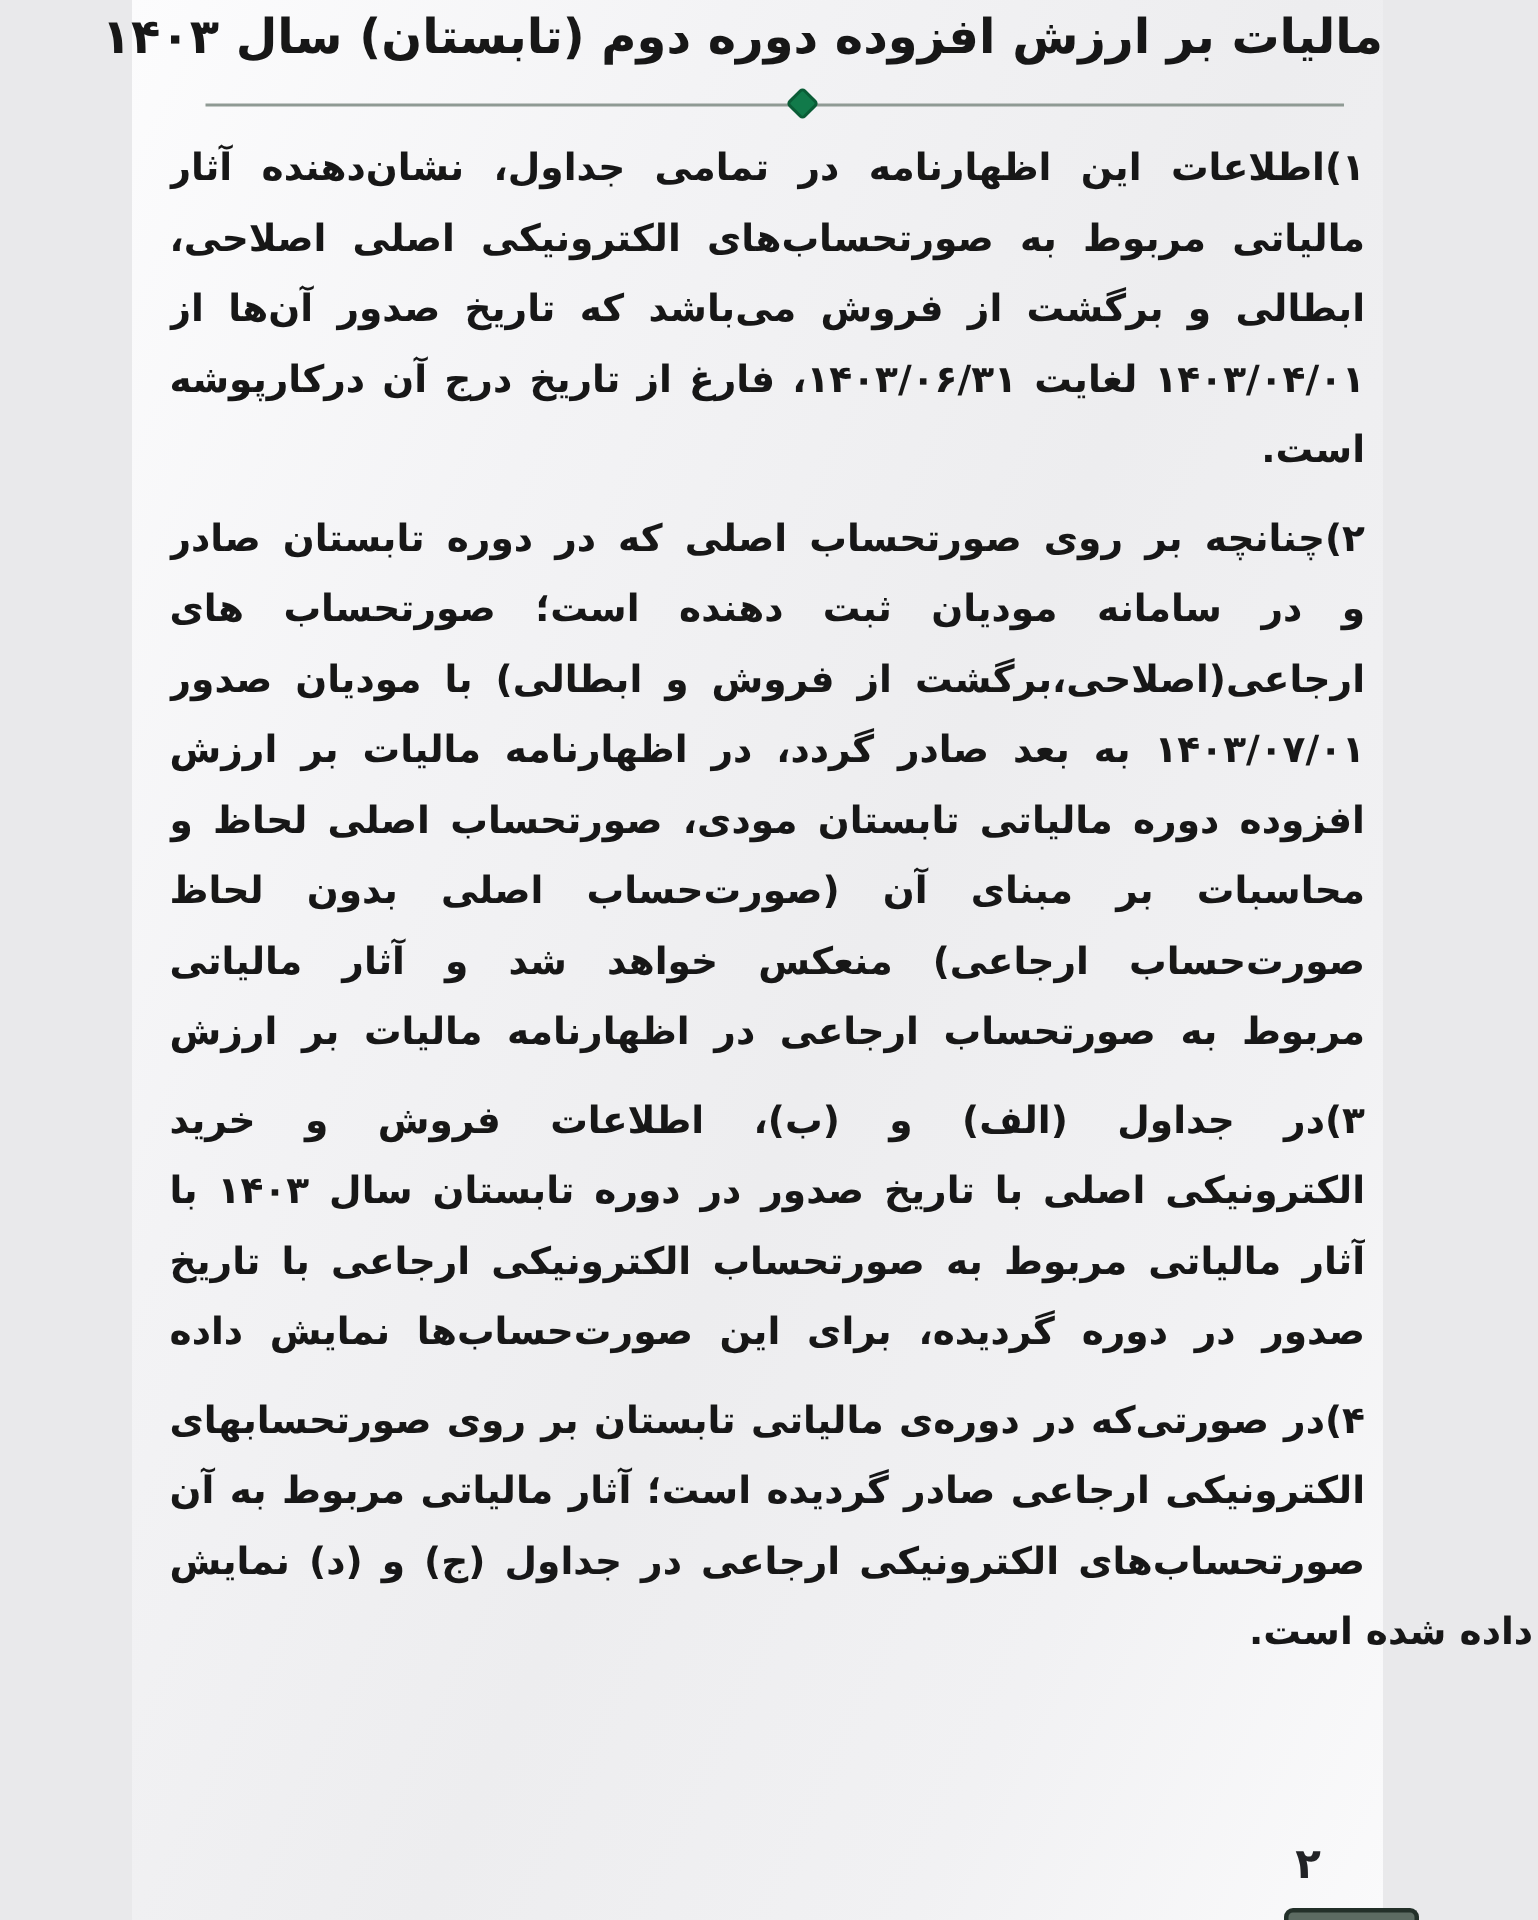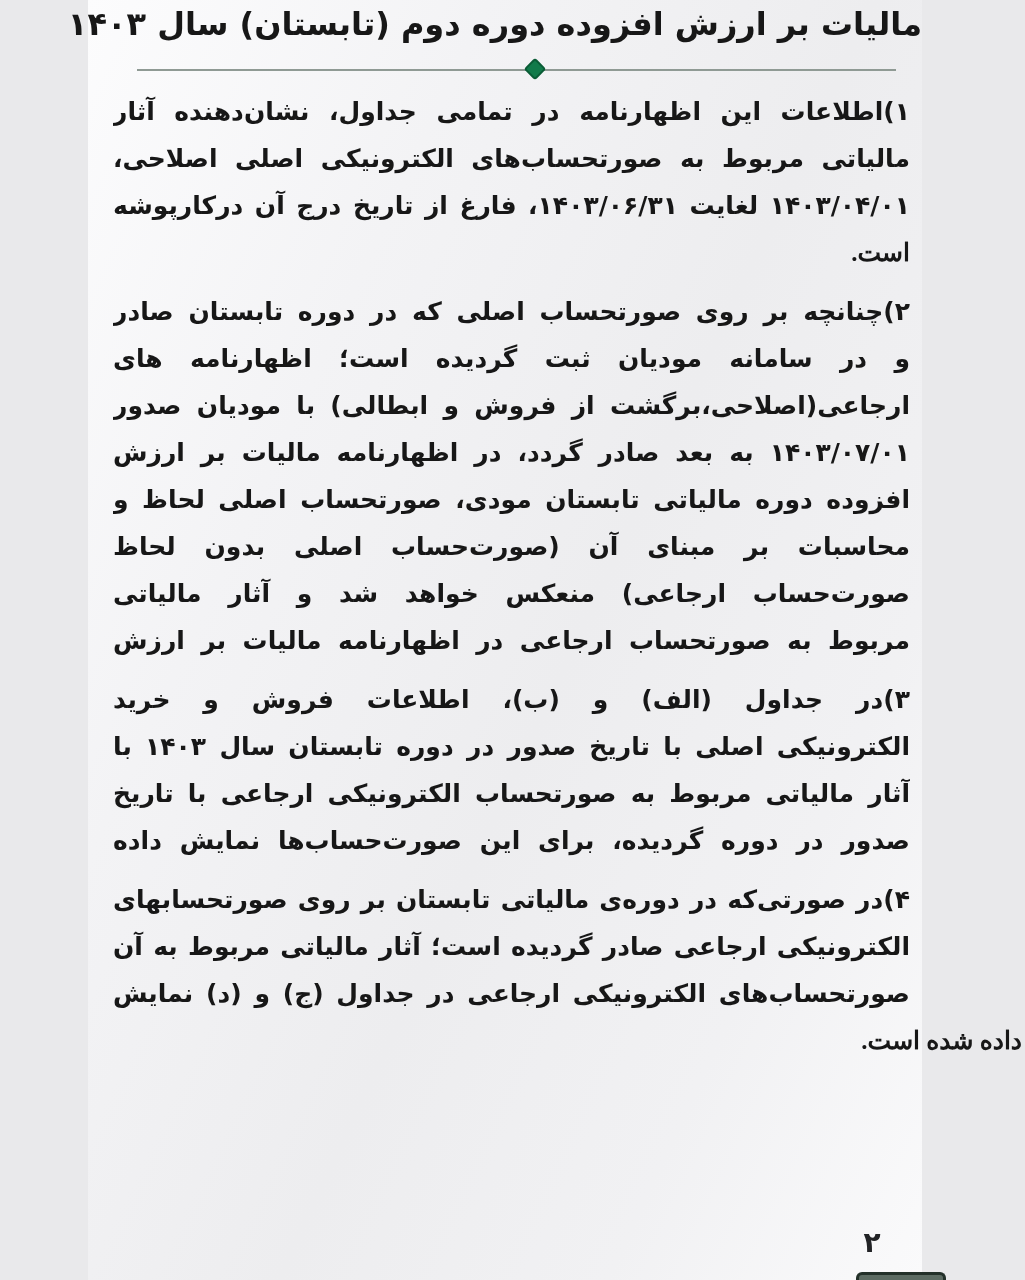--- a/index.html
+++ b/index.html
@@ -63,21 +63,20 @@
   .para{margin-bottom:12px;}
   .line{
     height:47px;
     line-height:47px;
     text-align:justify;
     text-align-last:justify;
     overflow:hidden;
   }
   .line.last{
     text-align-last:right;
-    font-family:Liberation Serif, serif;
   }
   .line.overflow-right{
     position:relative;
     right:-112px;
   }
   .page-number{
     position:absolute;
     left:764px;top:1226px;
     width:40px;
     font-size:28px;
@@ -103,26 +102,27 @@
   <h1 class="doc-title">مالیات بر ارزش افزوده دوره دوم (تابستان) سال ۱۴۰۳</h1>
 
   <div class="title-divider">
     <span class="diamond"></span>
   </div>
 
   <main class="body-text">
       <div class="para">
         <div class="line">۱)اطلاعات این اظهارنامه در تمامی جداول، نشان‌دهنده آثار</div>
         <div class="line">مالیاتی مربوط به صورتحساب‌های الکترونیکی اصلی اصلاحی،</div>
+        <div class="line">ابطالی و برگشت از فروش می‌باشد که تاریخ صدور آن‌ها از</div>
         <div class="line">۱۴۰۳/۰۴/۰۱ لغایت ۱۴۰۳/۰۶/۳۱، فارغ از تاریخ درج آن درکارپوشه</div>
         <div class="line last">است.</div>
       </div>
       <div class="para">
         <div class="line">۲)چنانچه بر روی صورتحساب اصلی که در دوره تابستان صادر</div>
-        <div class="line">و در سامانه مودیان ثبت گردیده است؛ اظهارنامه های</div>
+        <div class="line">و در سامانه مودیان ثبت دهنده است؛ صورتحساب های</div>
         <div class="line">ارجاعی(اصلاحی،برگشت از فروش و ابطالی) با مودیان صدور</div>
         <div class="line">۱۴۰۳/۰۷/۰۱ به بعد صادر گردد، در اظهارنامه مالیات بر ارزش</div>
         <div class="line">افزوده دوره مالیاتی تابستان مودی، صورتحساب اصلی لحاظ و</div>
         <div class="line">محاسبات بر مبنای آن (صورت‌حساب اصلی بدون لحاظ</div>
         <div class="line">صورت‌حساب ارجاعی) منعکس خواهد شد و آثار مالیاتی</div>
         <div class="line">مربوط به صورتحساب ارجاعی در اظهارنامه مالیات بر ارزش</div>
       </div>
       <div class="para">
         <div class="line">۳)در جداول (الف) و (ب)، اطلاعات فروش و خرید صورتحساب‌های</div>
         <div class="line">الکترونیکی اصلی با تاریخ صدور در دوره تابستان سال ۱۴۰۳ با لحاظ</div>

